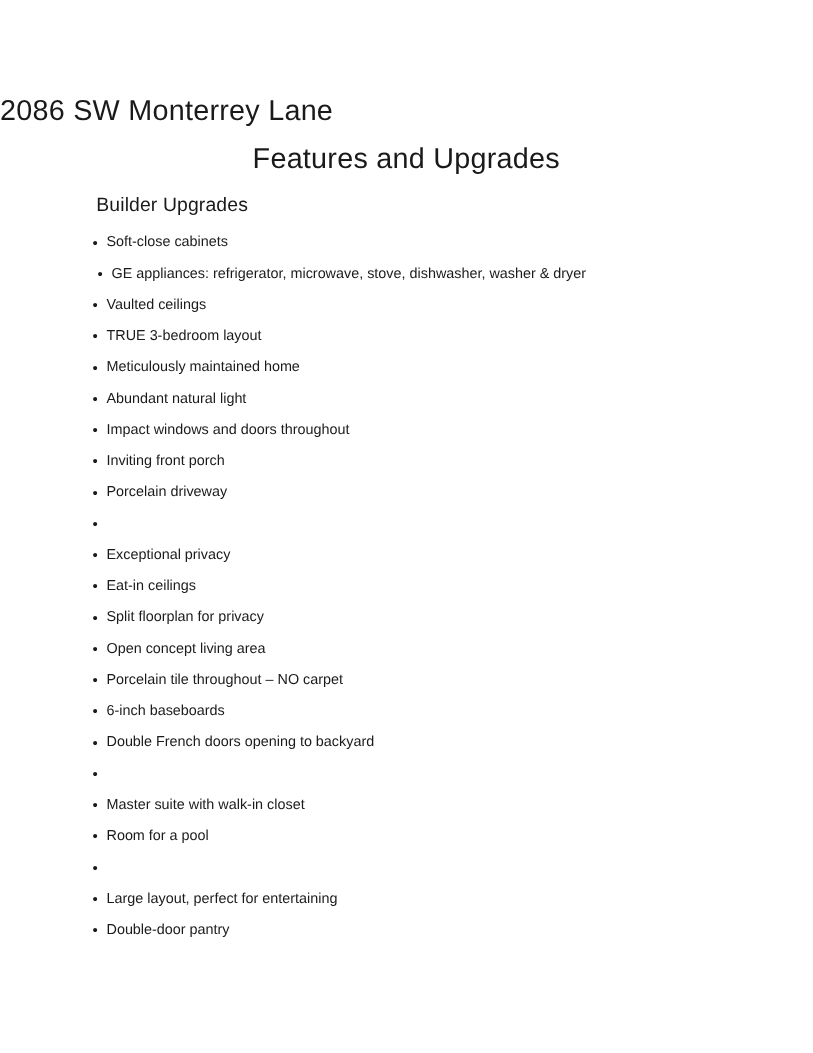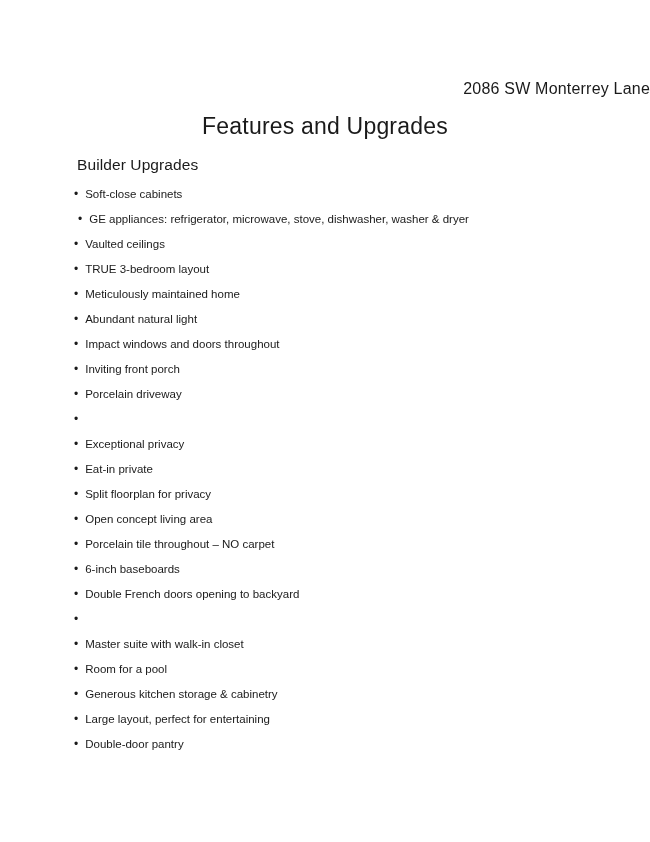--- a/index.html
+++ b/index.html
@@ -15,24 +15,24 @@
     overflow: hidden;
   }
   .doc-page {
     width: 650px;
     height: 842px;
     background: #ffffff;
     box-sizing: border-box;
   }
   .doc-title {
     margin: 79px 0 16px 0;
-    font-size: 16px;
+    font-size: 23px;
     line-height: 19px;
     font-weight: 400;
-    text-align: right;
+    text-align: left;
     letter-spacing: 0.2px;
   }
   .doc-subtitle {
     margin: 19px 0 0 0;
     font-size: 23px;
     line-height: 19px;
     font-weight: 400;
     text-align: center;
     letter-spacing: 0.2px;
   }
@@ -115,21 +115,21 @@
       </li>
       <li>
         <span class="bullet">•</span>
       </li>
       <li>
         <span class="bullet">•</span>
         <span class="feature-text">Exceptional privacy</span>
       </li>
       <li>
         <span class="bullet">•</span>
-        <span class="feature-text">Eat-in private</span>
+        <span class="feature-text">Eat-in ceilings</span>
       </li>
       <li>
         <span class="bullet">•</span>
         <span class="feature-text">Split floorplan for privacy</span>
       </li>
       <li>
         <span class="bullet">•</span>
         <span class="feature-text">Open concept living area</span>
       </li>
       <li>
@@ -150,21 +150,20 @@
       <li>
         <span class="bullet">•</span>
         <span class="feature-text">Master suite with walk-in closet</span>
       </li>
       <li>
         <span class="bullet">•</span>
         <span class="feature-text">Room for a pool</span>
       </li>
       <li>
         <span class="bullet">•</span>
-        <span class="feature-text">Generous kitchen storage &amp; cabinetry</span>
       </li>
       <li>
         <span class="bullet">•</span>
         <span class="feature-text">Large layout, perfect for entertaining</span>
       </li>
       <li>
         <span class="bullet">•</span>
         <span class="feature-text">Double-door pantry</span>
       </li>
     </ul>

